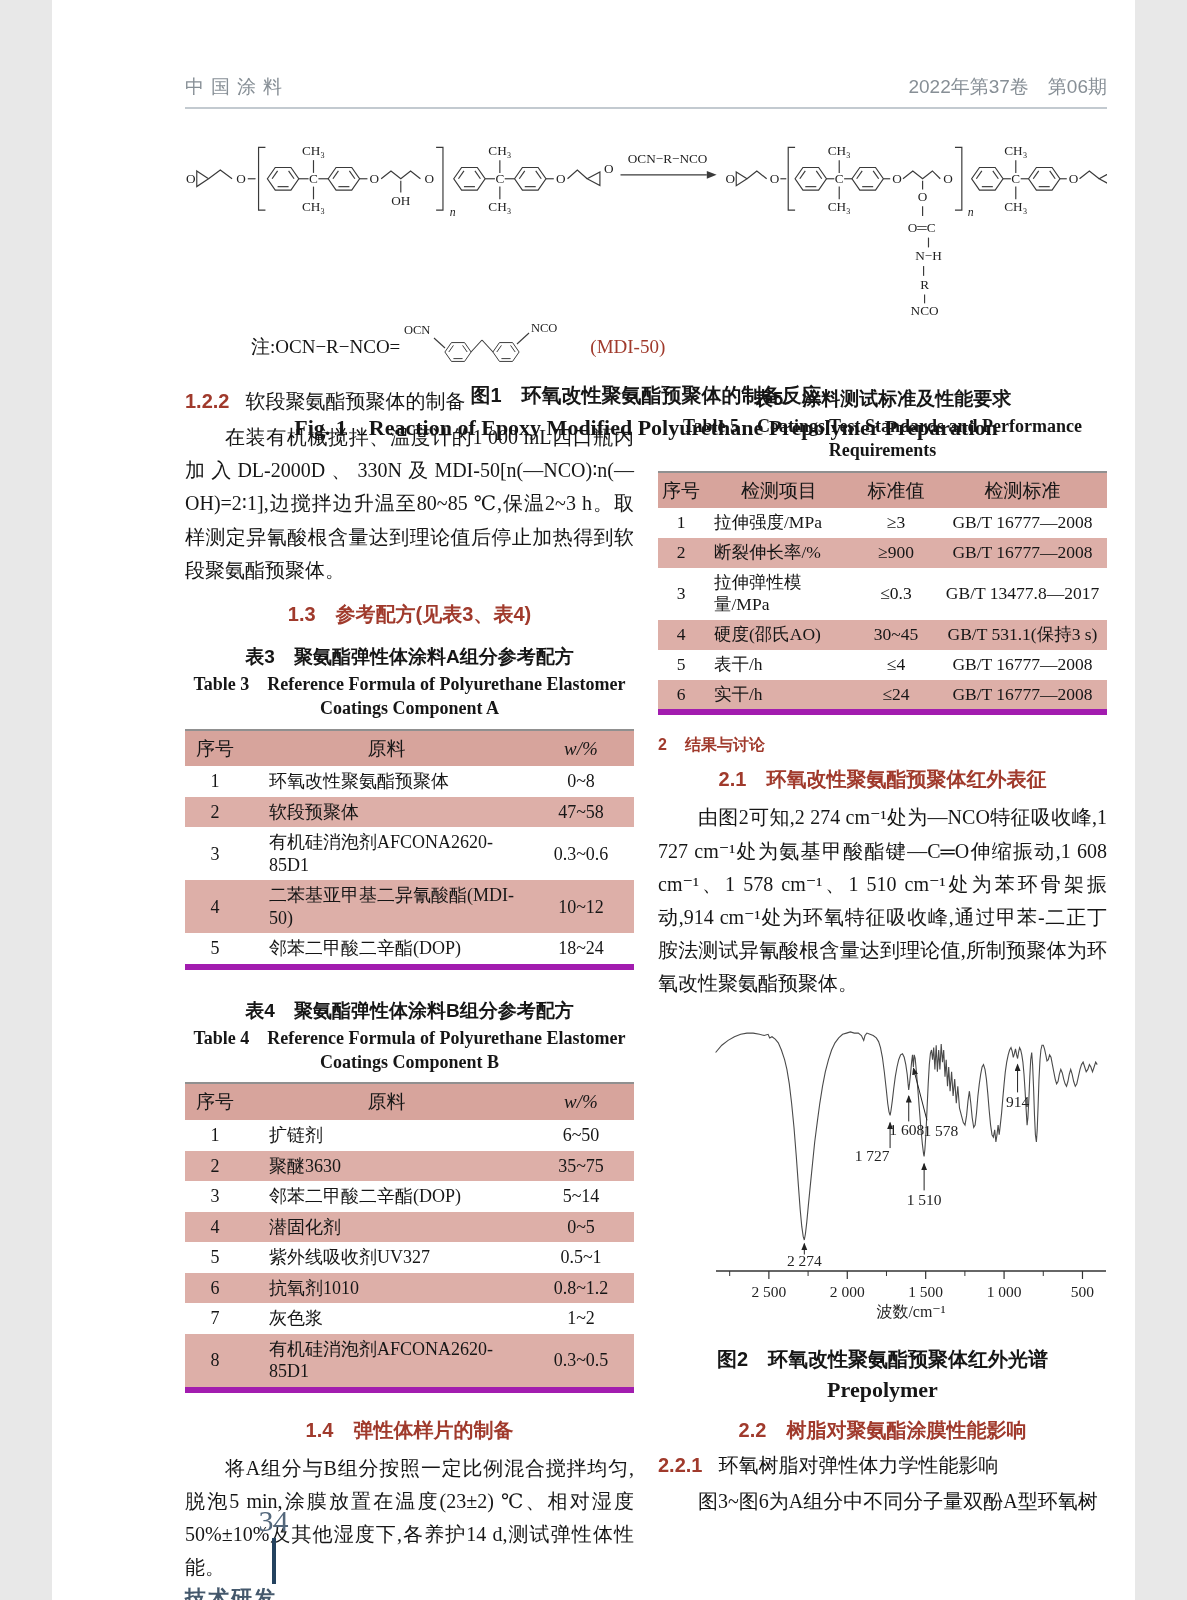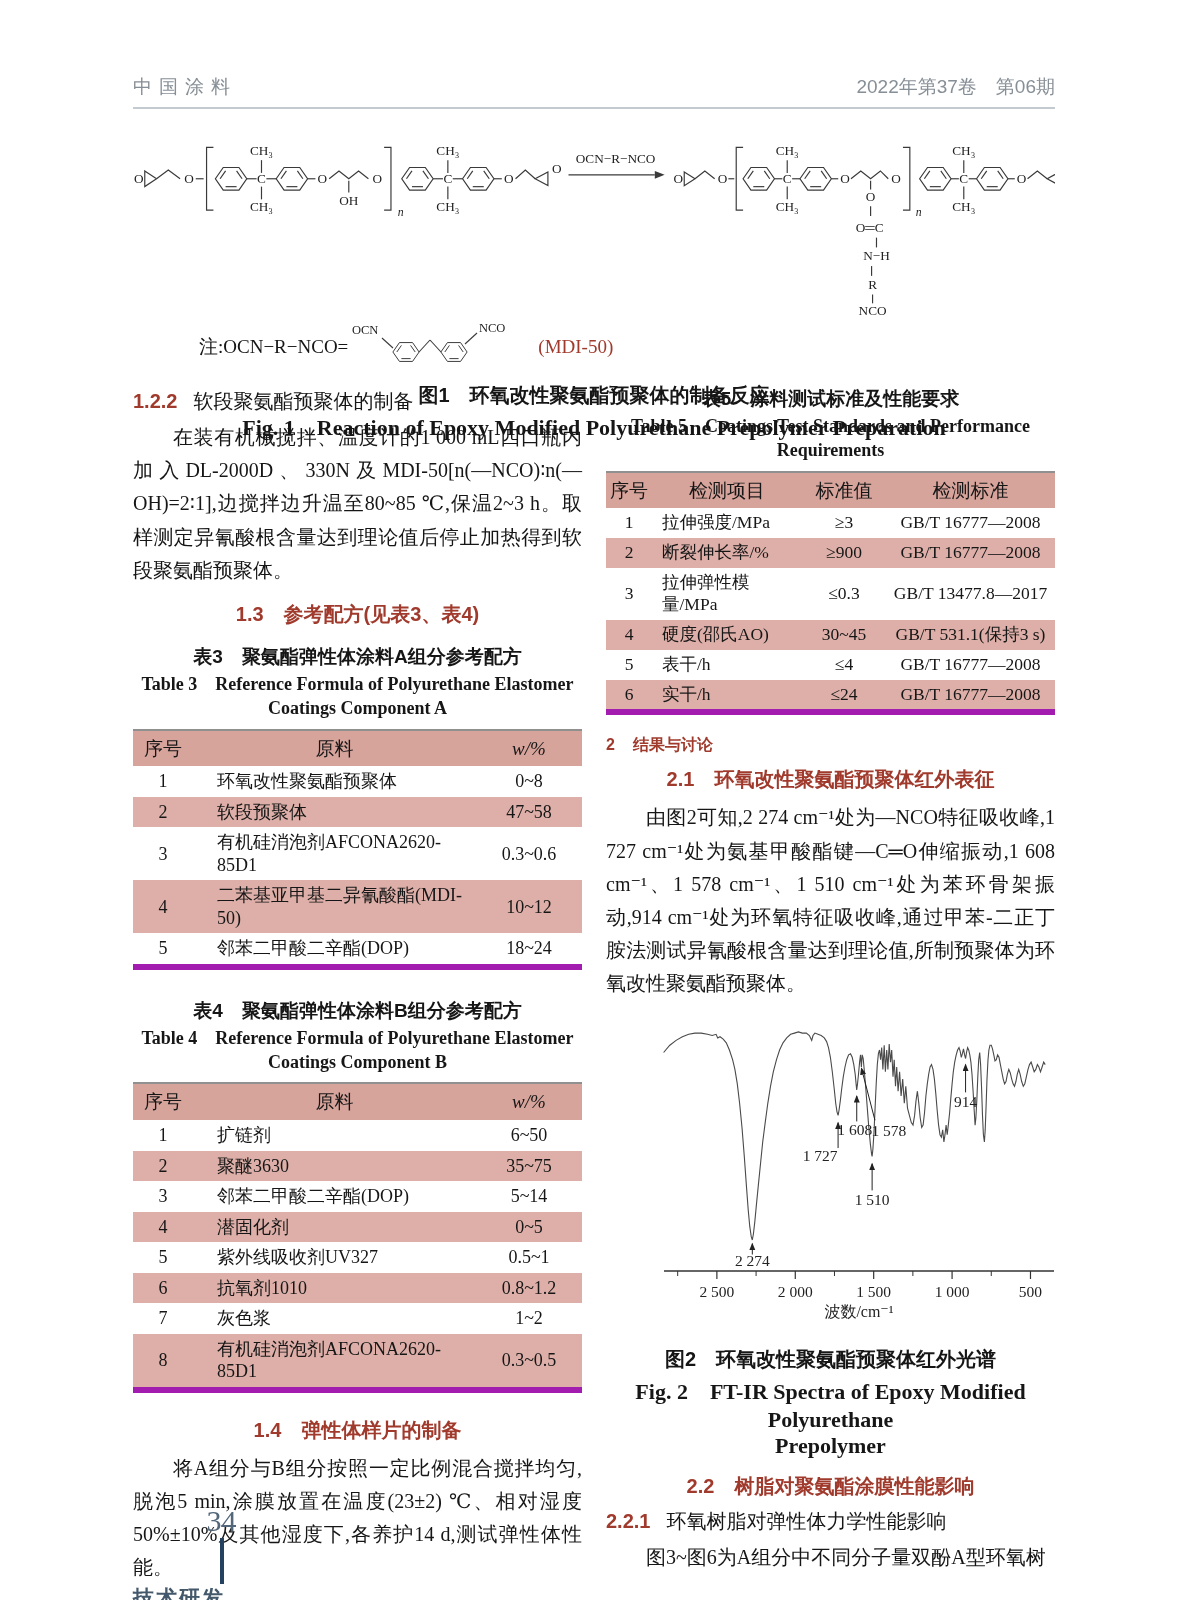--- a/index.html
+++ b/index.html
@@ -1,16 +1,16 @@
 <!DOCTYPE html>
 <html style="--accent: #a03a2c; --hdr: #d7a49c; --shade: #ddafa8;"><head>
 <meta charset="utf-8">
 <style>
   html,body{margin:0;padding:0;background:#e8e8e8;}
-  .page{position:relative;width:1187px;height:1600px;background:#ffffff;margin:0 auto;
+  .page{position:relative;width:1083px;height:1600px;background:#ffffff;margin:0 auto;
         font-family:"Liberation Serif","DejaVu Serif",serif;color:#161616;overflow:hidden;}
   
   .phead{position:absolute;left:133px;top:74px;width:922px;display:flex;justify-content:space-between;
          align-items:flex-end;color:#878f96;font-size:19px;border-bottom:2px solid #c3cad0;padding-bottom:7px;
          font-family:"Liberation Sans","DejaVu Sans",sans-serif;}
   .phead .journal{letter-spacing:7px;}
   
   .fig1{position:absolute;left:133px;top:118px;width:922px;}
   svg text{font-family:"Liberation Serif","DejaVu Serif",serif;fill:#222;}
   .scheme{display:block;}
@@ -352,21 +352,20 @@
             <text x="248.7456" y="125.74" text-anchor="middle" class="tk">1 608</text>
             <line x1="268.9344" y1="111.22" x2="255.4496" y2="59.19" stroke="#222" stroke-width="1" marker-end="url(#ah)"></line>
             <text x="282.9344" y="126.95" text-anchor="middle" class="tk">1 578</text>
             <line x1="266.11199999999997" y1="181.4" x2="266.11199999999997" y2="154.78" stroke="#222" stroke-width="1" marker-end="url(#ah)"></line>
             <text x="266.11199999999997" y="195.92" text-anchor="middle" class="tk">1 510</text>
             <line x1="359.5648" y1="83.39" x2="359.5648" y2="55.56" stroke="#222" stroke-width="1" marker-end="url(#ah)"></line>
             <text x="359.5648" y="97.91" text-anchor="middle" class="tk">914</text>
           </svg>
         <div class="capcn" style="margin-top:18px;">图2　环氧改性聚氨酯预聚体红外光谱</div>
         <div class="capen">
-          <div>Fig. 2　FT-IR Spectra of Epoxy Modified Polyurethane</div>
             <div>Prepolymer</div>
         </div>
       </div>
 
       <div class="h2red">2.2　树脂对聚氨酯涂膜性能影响</div>
       <div class="h3">
         <span class="num">2.2.1</span><span>环氧树脂对弹性体力学性能影响</span>
       </div>
       <p class="para">图3~图6为A组分中不同分子量双酚A型环氧树</p>
     </div>

